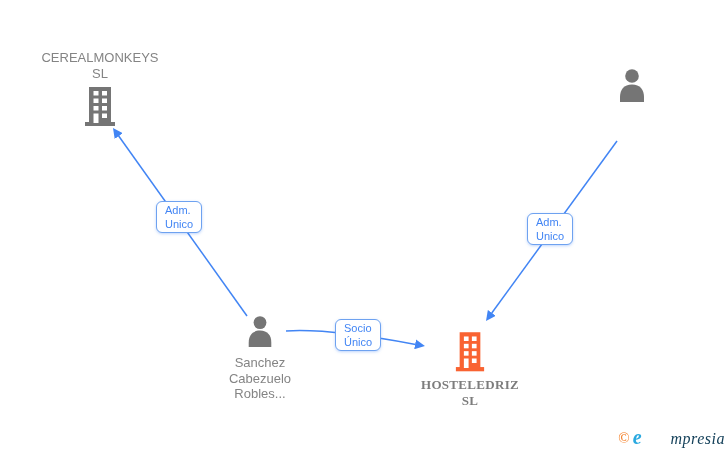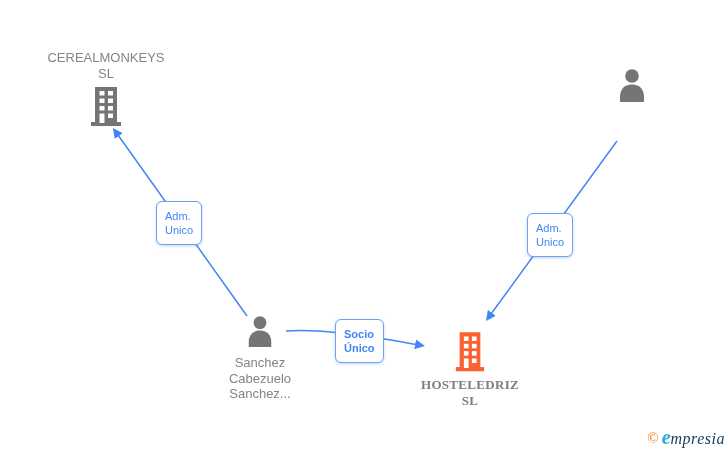--- a/index.html
+++ b/index.html
@@ -31,53 +31,53 @@
   .edge-label {
     position: absolute;
     z-index: 3;
     background: #ffffff;
     border: 1.5px solid #6ea2f0;
     border-radius: 6px;
     box-shadow: 0 1px 3px rgba(66,133,244,0.35);
     color: #4285F4;
     font-size: 11px;
     line-height: 14px;
-    padding: 7px 8px;
+    padding: 1px 8px;
     cursor: pointer;
     white-space: nowrap;
   }
 
   #logo {
     position: absolute;
     right: 3px; bottom: 1px;
     z-index: 4;
     font-family: "Liberation Serif", serif;
     user-select: none;
   }
   #logo .copy { color: #F47B20; font-size: 15px; vertical-align: 1px; margin-right: 3px; }
   #logo .brand-e { color: #2AA9E0; font-style: italic; font-weight: bold; font-size: 20px; }
-  #logo .brand-rest { color: #16425B; font-style: italic; font-size: 16px; letter-spacing: 0.5px; }
+  #logo .brand-rest { color: #16425B; font-style: italic; font-size: 16px; letter-spacing: 0.5px; margin-left: 29px; }
 </style>
 </head>
 <body>
 
 <div id="graph-canvas">
 
   <svg class="edges" width="728" height="450">
     <defs>
       <marker id="arrow" viewBox="0 0 10 10" refX="0.5" refY="5" markerWidth="10" markerHeight="10" markerUnits="userSpaceOnUse" orient="auto">
         <path d="M0,0 L10,5 L0,10 z" fill="#4285F4"></path>
       </marker>
     </defs>
     <path d="M247,316 L118.5,135.7" stroke="#4285F4" stroke-width="1.5" fill="none" marker-end="url(#arrow)"></path>
     <path d="M286,331 C320,328.5 370,336 415.6,344.4" stroke="#4285F4" stroke-width="1.5" fill="none" marker-end="url(#arrow)"></path>
     <path d="M617,141 L491.6,313.3" stroke="#4285F4" stroke-width="1.5" fill="none" marker-end="url(#arrow)"></path>
   </svg>
 
-  <div class="node" style="left:26px; top:50px;">
+  <div class="node" style="left:20px; top:50px;">
     <div class="labels">
       <div>CEREALMONKEYS</div>
       <div>SL</div>
     </div>
     <div class="icon icon-gray mt6">
       <svg width="34" height="40" viewBox="0 0 34 40">
         <rect x="2" y="35" width="30" height="4" fill="currentColor"></rect>
         <rect x="6" y="0" width="22" height="36" fill="currentColor"></rect>
         <rect x="10.5" y="4" width="5" height="4.5" fill="#ffffff"></rect>
         <rect x="19" y="4" width="5" height="4.5" fill="#ffffff"></rect>
@@ -103,21 +103,21 @@
   <div class="node" style="left:180px; top:314px;">
     <div class="icon icon-gray mb4">
       <svg width="32" height="37" viewBox="0 0 34 37">
         <circle cx="17" cy="8" r="6.8" fill="currentColor"></circle>
         <path d="M17,16.5 c-8.2,0 -12,5.4 -12,12.5 v5 h24 v-5 c0,-7.1 -3.8,-12.5 -12,-12.5 z" fill="currentColor"></path>
       </svg>
     </div>
     <div class="labels">
       <div>Sanchez</div>
       <div>Cabezuelo</div>
-      <div>Sanchez...</div>
+      <div>Robles...</div>
     </div>
   </div>
 
   <div class="node" style="left:390px; top:331px;font-family:Liberation Serif, serif;">
     <div class="icon icon-orange mb4">
       <svg width="32" height="42" viewBox="0 0 34 42">
         <rect x="2" y="37" width="30" height="4.5" fill="currentColor"></rect>
         <rect x="6" y="0" width="22" height="38" fill="currentColor"></rect>
         <rect x="10.5" y="4.5" width="5" height="4.8" fill="#ffffff"></rect>
         <rect x="19" y="4.5" width="5" height="4.8" fill="#ffffff"></rect>
@@ -132,21 +132,21 @@
     <div class="labels bold">
       <div>HOSTELEDRIZ</div>
       <div>SL</div>
     </div>
   </div>
 
   <div class="edge-label" style="left:156px; top:201px;">
     <div>Adm.</div>
     <div>Unico</div>
   </div>
-  <div class="edge-label" style="left:335px; top:319px;font-weight:bold;">
+  <div class="edge-label" style="left:335px; top:319px;">
     <div>Socio</div>
     <div>Único</div>
   </div>
   <div class="edge-label" style="left:527px; top:213px;">
     <div>Adm.</div>
     <div>Unico</div>
   </div>
 
   <div id="logo">
     <span class="copy">©</span><span class="brand-e">e</span><span class="brand-rest">mpresia</span>

